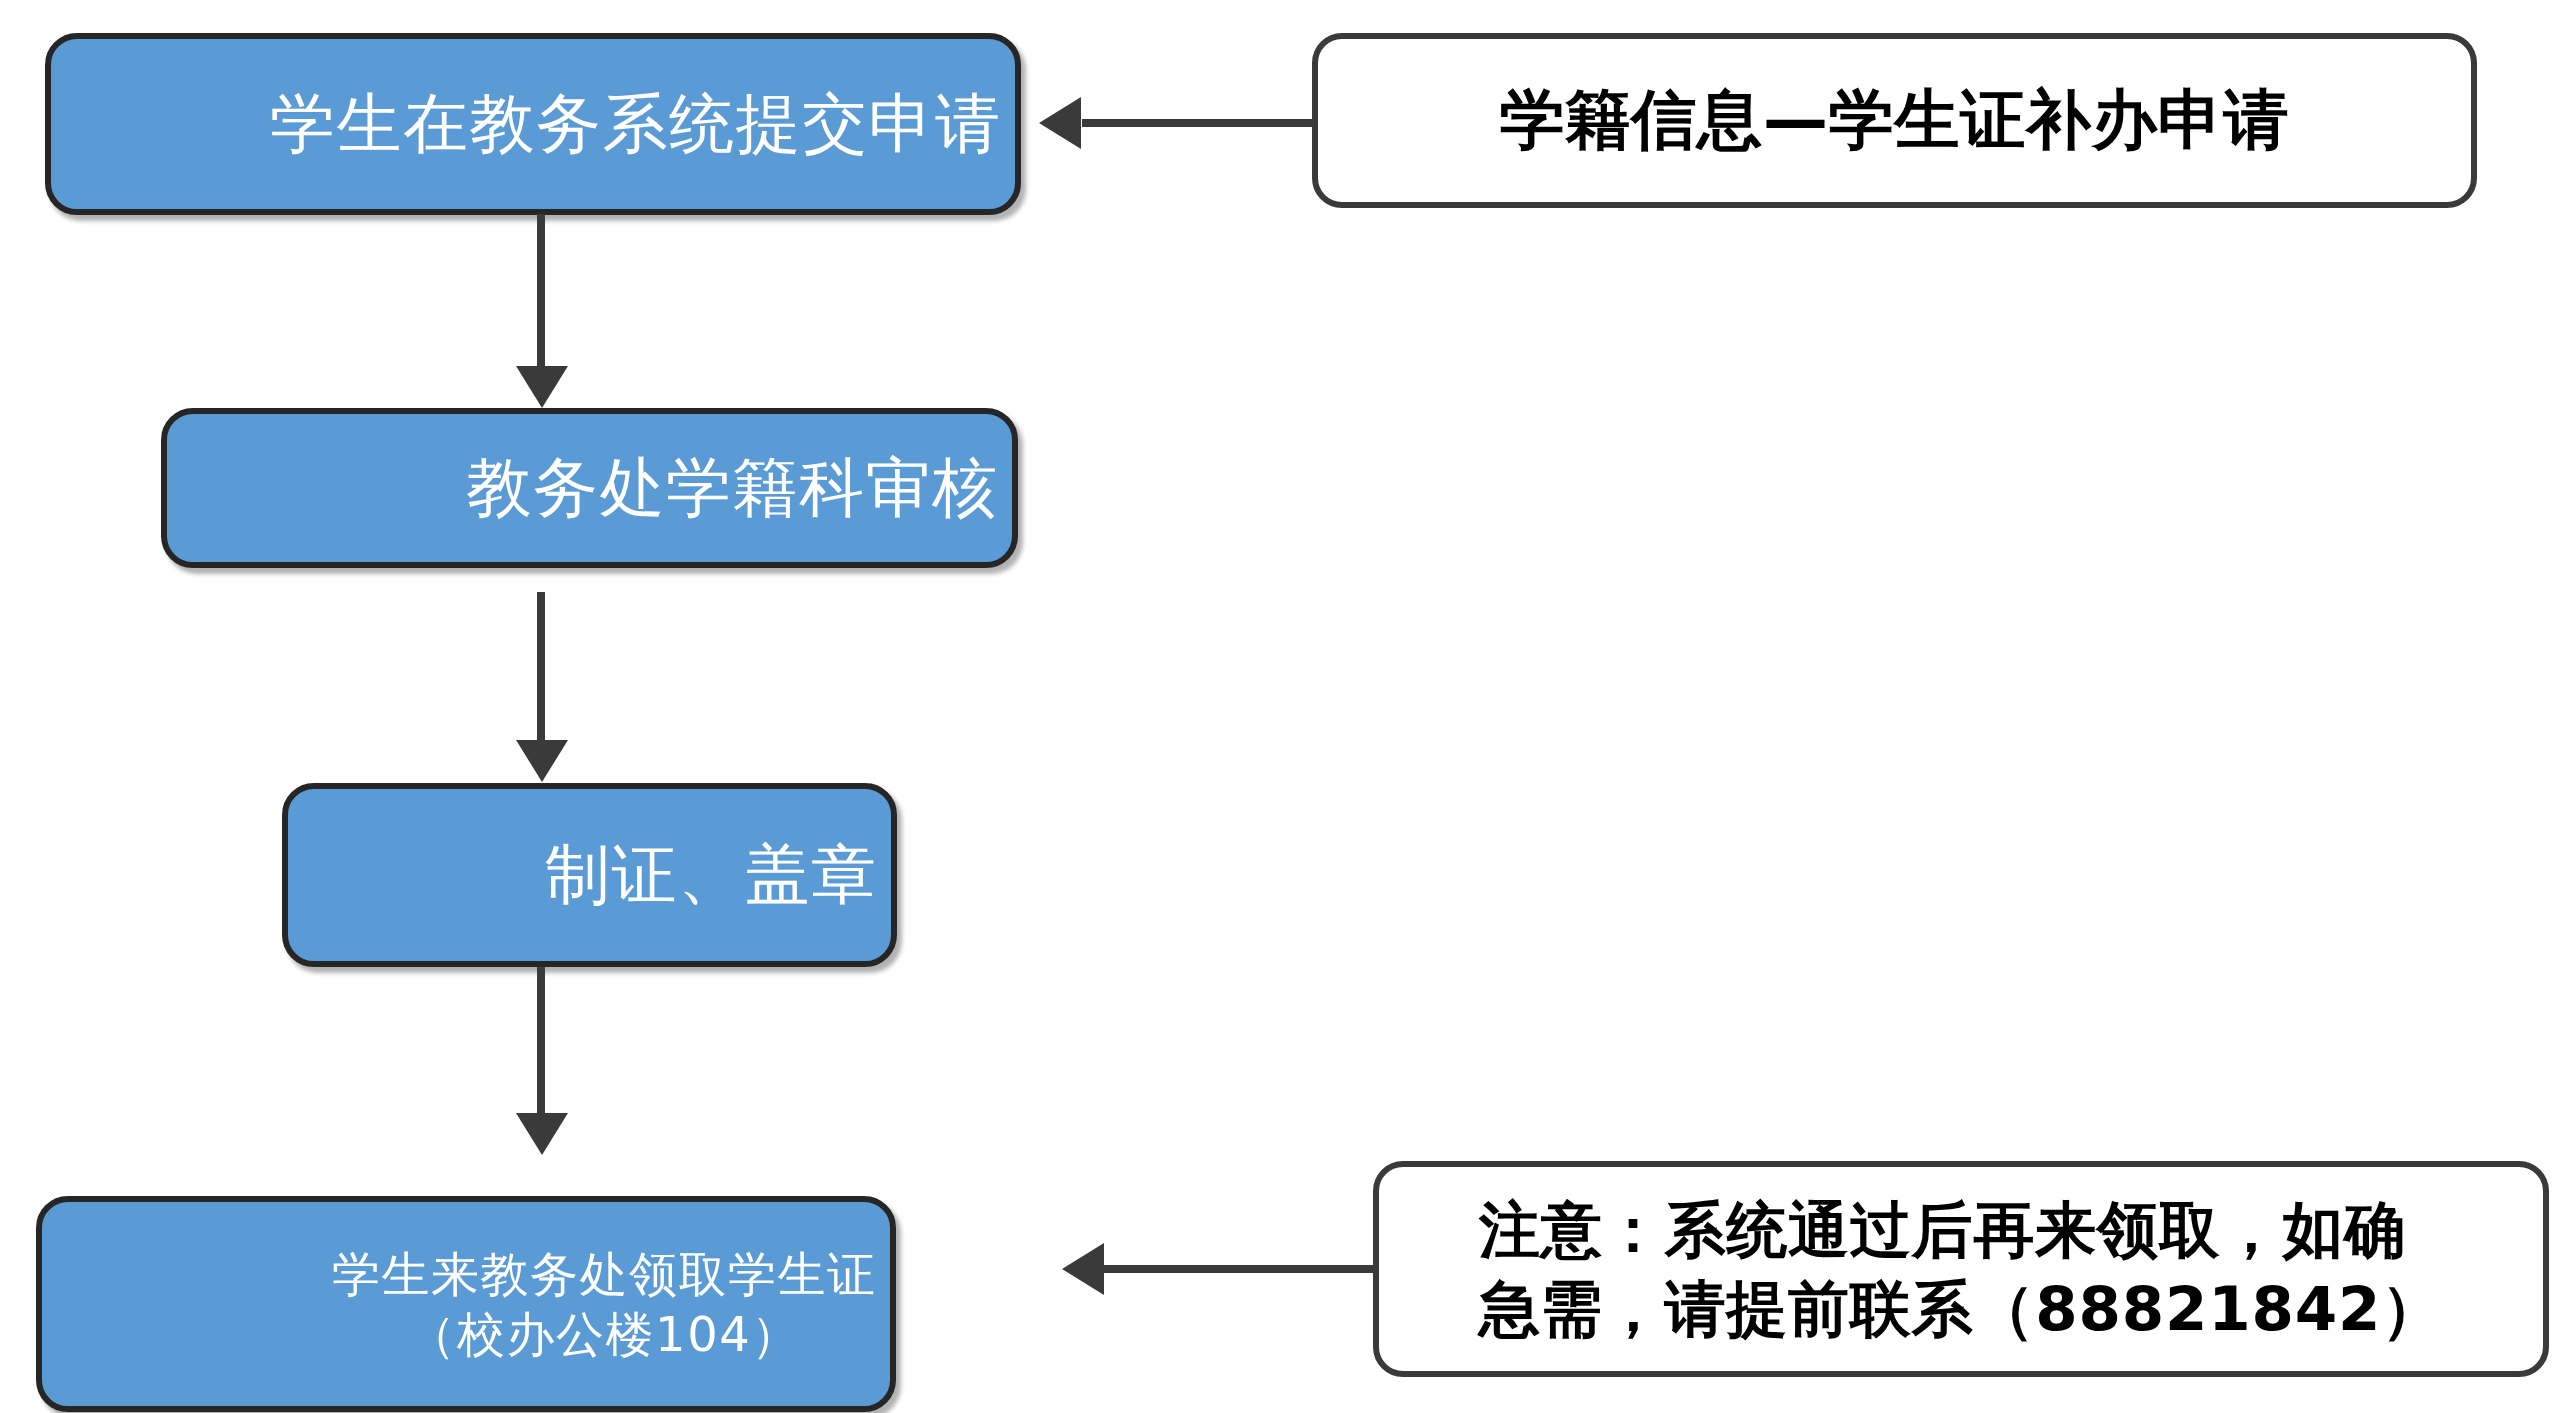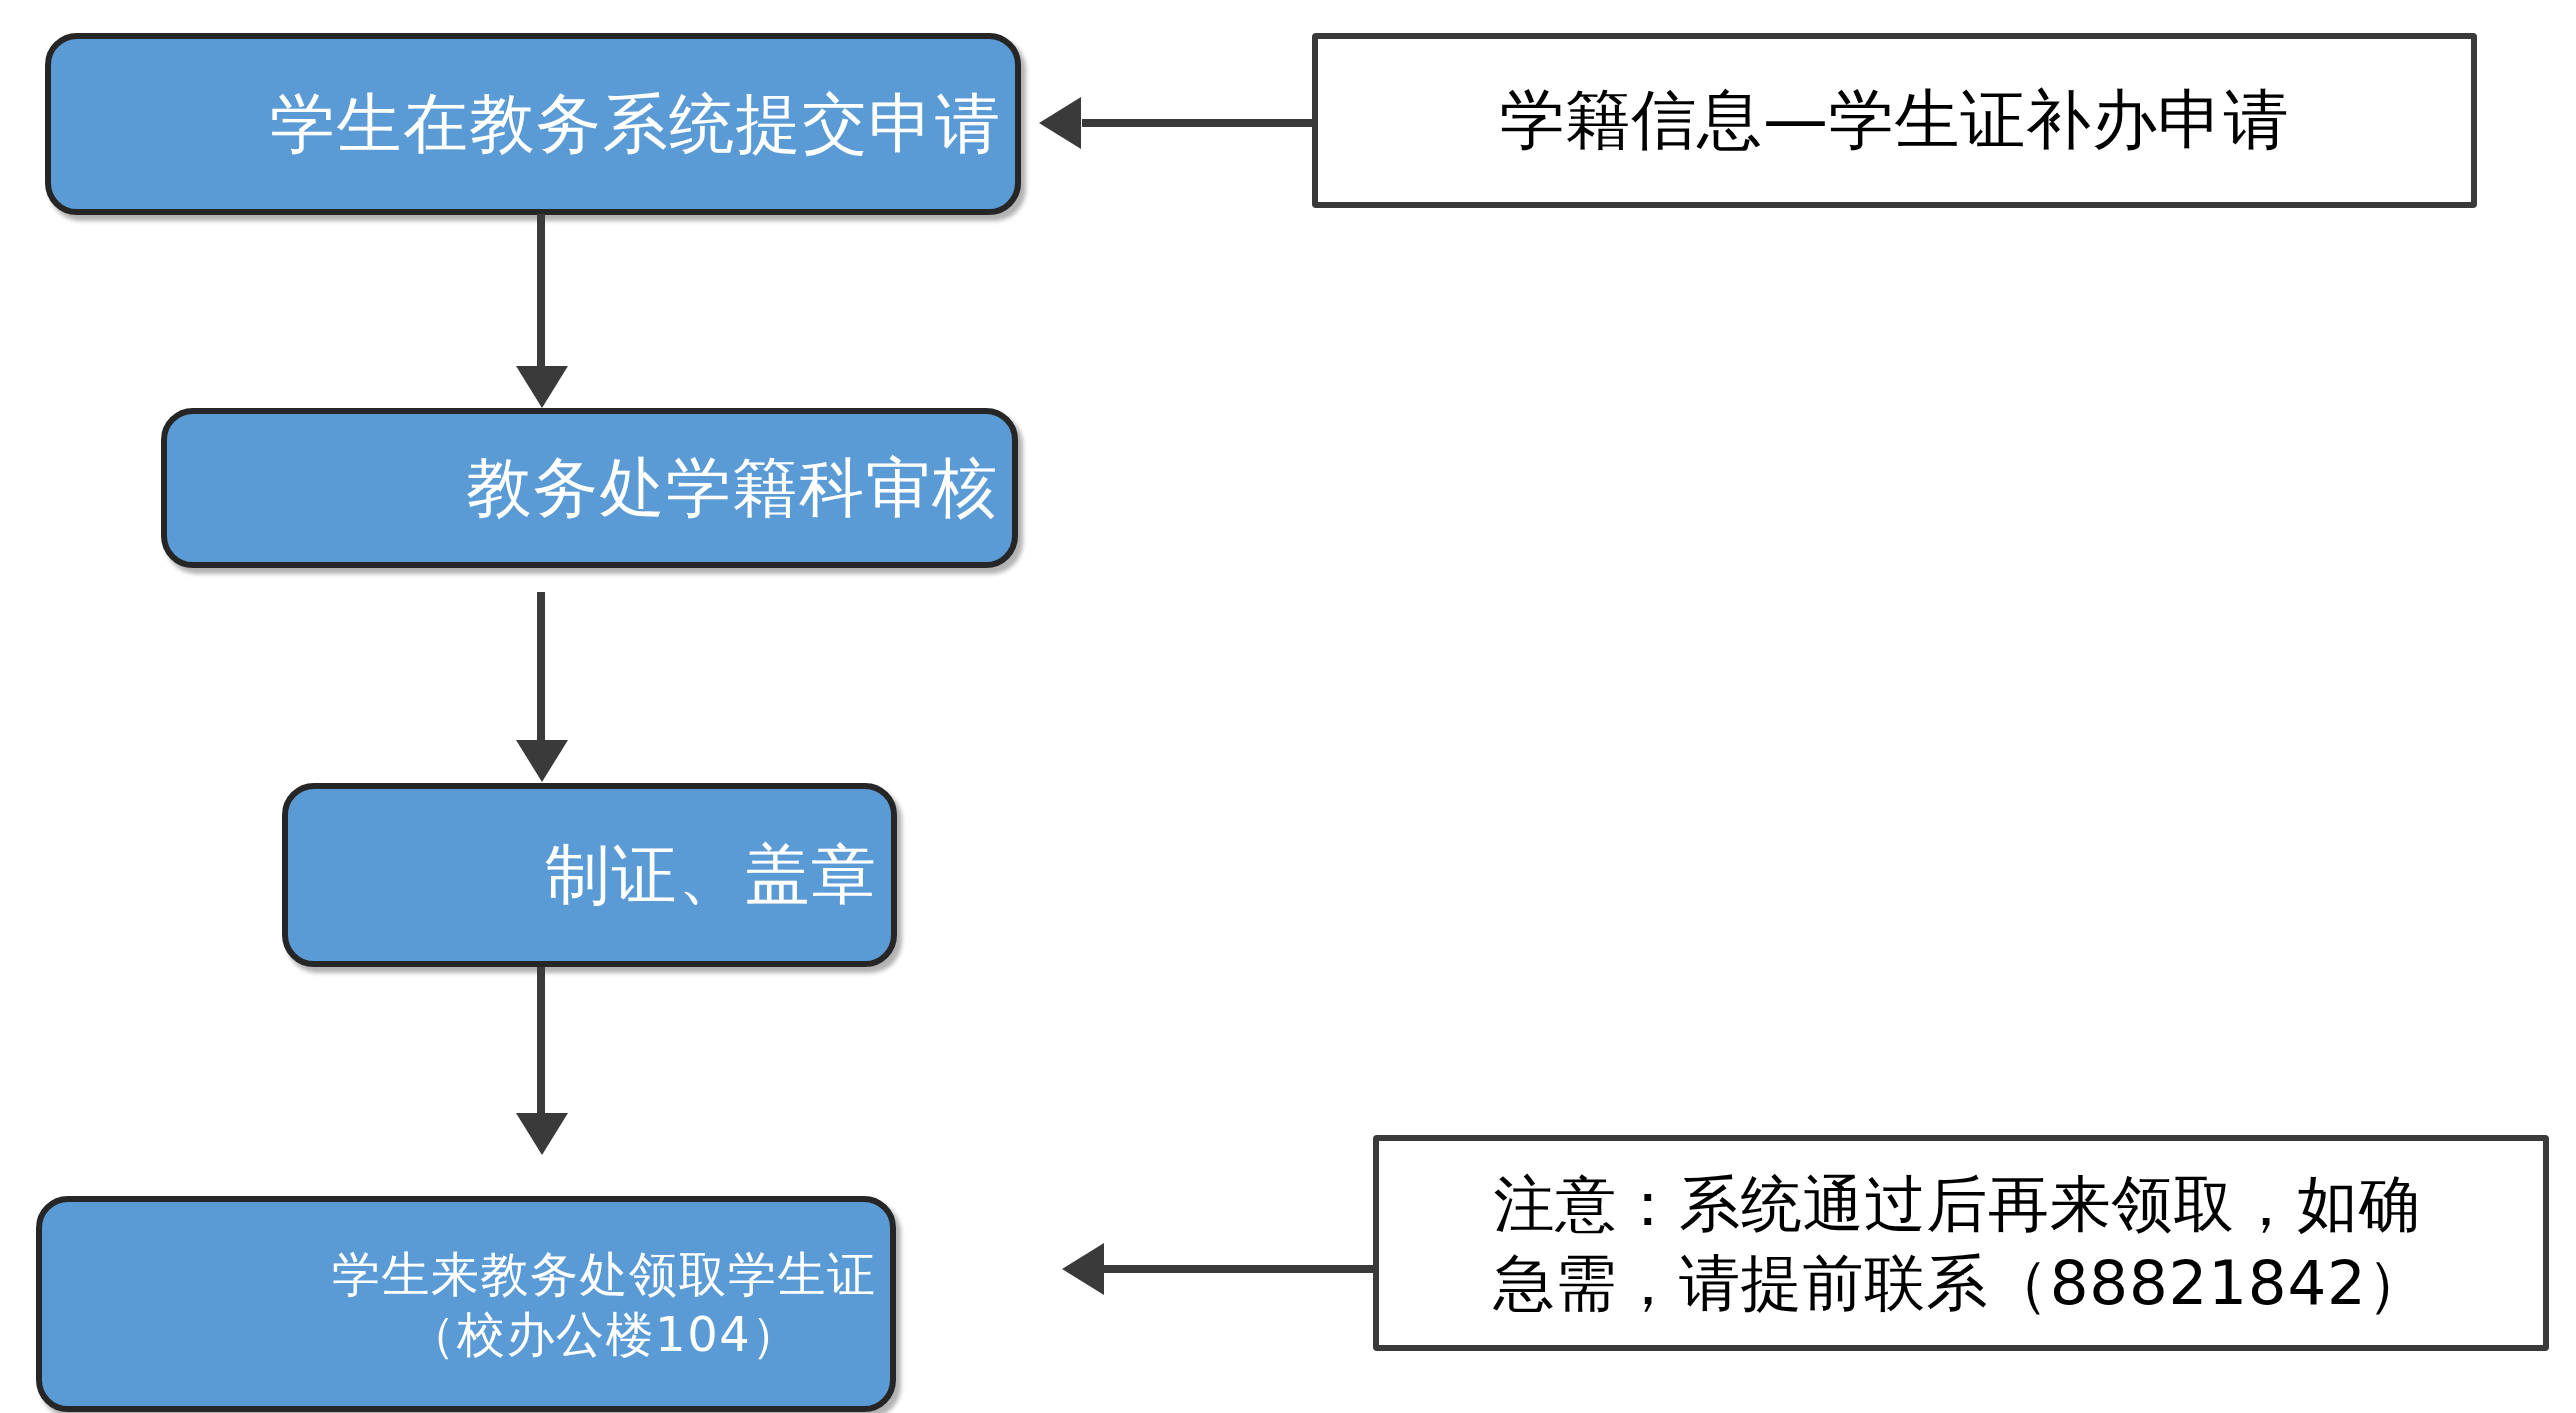--- a/index.html
+++ b/index.html
@@ -30,39 +30,40 @@
     border-radius: 32px;
     color: #ffffff;
     font-size: 65px;
     letter-spacing: 1.5px;
     box-shadow: 4.5px 5.3px 4.5px rgba(0,0,0,0.30);
     justify-content: flex-end;
   }
   .node-note {
     background: #ffffff;
     border: 6.8px solid #3A3A3A;
-    border-radius: 4px;
+    border-radius: 30px;
     color: #000000;
     font-size: 65px;
     letter-spacing: 0.8px;
+    font-weight: bold;
   }
   .node-label {
     display: block;
     white-space: pre-line;
     padding: 0 13.6px;
   }
 
   
   #node-apply      { left: 45px;   top: 33px;   width: 976px; height: 182px; }
   #node-source     { left: 1312px; top: 33px;   width: 1165px; height: 175px; }
   #node-review     { left: 113px;  top: 408px;  width: 857px; height: 160px; margin-left: 48px; }
   #node-issue      { left: 236px;  top: 783px; width: 615px;  height: 184px; margin-left: 46px; }
   #node-collect    { left: 36px;   top: 1196px; width: 860px; height: 216px;
                      font-size: 48px; }
-  #node-notice     { left: 1373px; top: 1135px; width: 1176px; height: 216px;
+  #node-notice     { left: 1373px; top: 1161px; width: 1176px; height: 216px;
                      font-size: 61px; }
   #node-collect .node-label { line-height: 1.25; }
   #node-notice .node-label  { line-height: 1.30; text-align: left; padding: 0 26px; }
 
   
   .conn { position: absolute; }
   .conn-line-v {
     position: absolute;
     width: 8.3px;
     background: #3A3A3A;

